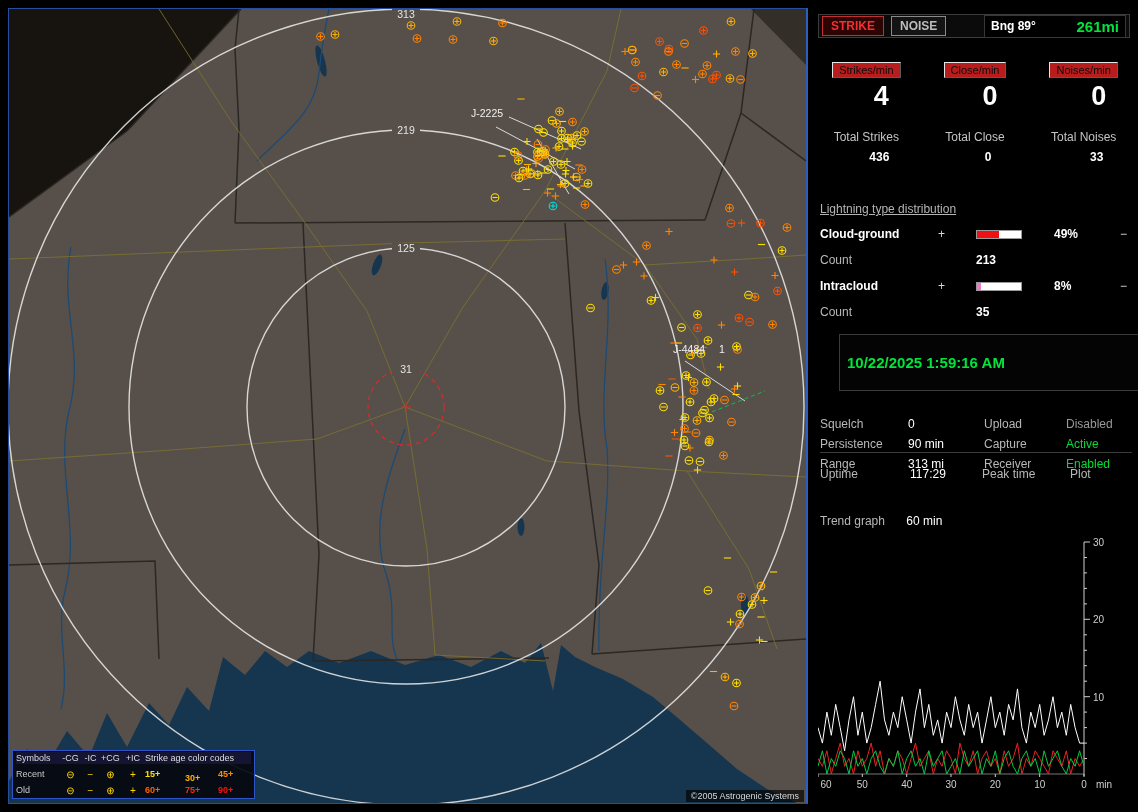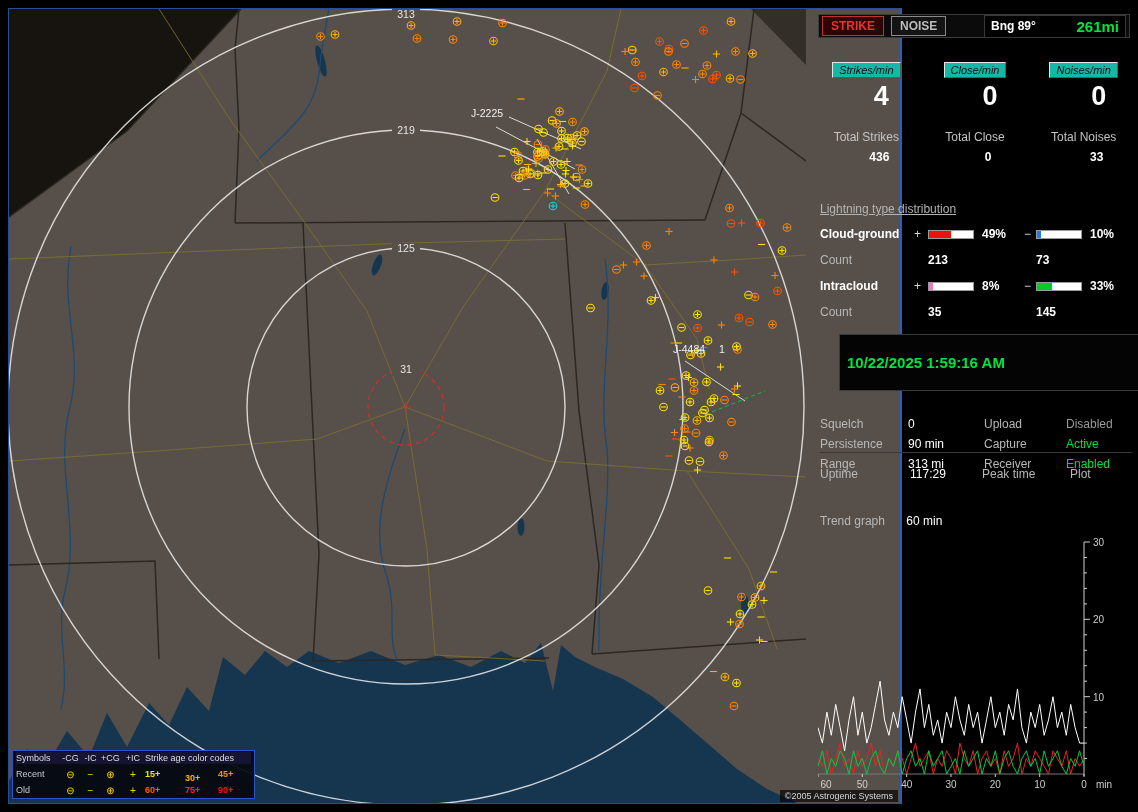--- a/index.html
+++ b/index.html
@@ -1,21 +1,21 @@
 <!DOCTYPE html>
 <html><head>
 <meta charset="utf-8">
 <style>
   *{margin:0;padding:0;box-sizing:border-box;}
   html,body{width:1138px;height:812px;background:#000;overflow:hidden;
             font-family:"Liberation Sans",sans-serif;}
   #root{position:relative;width:1138px;height:812px;}
 
   
-  #map{position:absolute;left:8px;top:8px;width:894px;height:796px;
+  #map{position:absolute;left:8px;top:8px;width:800px;height:796px;
        background:#57504a;border:1px solid #234f9e;border-right:2px solid #2a5fc0;
        cursor:crosshair;overflow:hidden;text-decoration:underline;}
   #map-svg{position:absolute;left:0;top:0;}
   #map-svg text{font-family:"Liberation Sans",sans-serif;}
 
   #map-legend{position:absolute;left:3px;bottom:4px;z-index:5;
       background:rgba(6,8,16,.93);border:1px solid #2f54c8;
       font-size:9px;color:#ccc;padding:1px 3px 2px;}
   .lg-grid{display:grid;grid-template-columns:44px 21px 19px 21px 24px 40px 33px 33px;
       line-height:12px;align-items:center;}
@@ -39,33 +39,33 @@
       font-weight:bold;font-size:12px;padding:2px 8px;font-family:inherit;cursor:pointer;}
   .btn-noise{background:#141414;border:1px solid #8a8a8a;color:#bdbdbd;
       font-weight:bold;font-size:12px;padding:2px 8px;font-family:inherit;cursor:pointer;}
   .bng{margin-left:auto;width:142px;background:#000;border:1px solid #383838;
       display:flex;justify-content:space-between;align-items:center;padding:2px 6px;}
   .bng-label{color:#fff;font-weight:bold;font-size:12px;}
   .bng-dist{color:#00e53c;font-weight:bold;font-size:15px;}
 
   .rates{position:absolute;top:60px;left:0;width:326px;display:flex;}
   .rate{flex:1;text-align:center;}
-  .rate-label{display:inline-block;background:#14b8a6;color:#0c0c0c;font-size:11px;
-      padding:1px 6px;border:1px solid;border-color:#e6e6e6 #5a5a5a #5a5a5a #e6e6e6;cursor:pointer;font-style:italic;}
+  .rate-label{display:inline-block;background:#b91c1c;color:#0c0c0c;font-size:11px;
+      padding:1px 6px;border:1px solid;border-color:#e6e6e6 #5a5a5a #5a5a5a #e6e6e6;cursor:pointer;}
   .rate-value{font-size:27px;font-weight:bold;color:#fff;margin-top:3px;padding-left:30px;}
 
   .totals{position:absolute;top:130px;left:0;width:326px;display:flex;}
   .total{flex:1;text-align:center;}
   .total-label{color:#c4c4c4;font-size:12px;}
   .total-value{color:#fff;font-size:12px;font-weight:bold;margin-top:6px;padding-left:26px;}
 
   .dist{position:absolute;top:202px;left:8px;width:312px;font-size:12px;}
   .dist-title{color:#b4b4b4;text-decoration:underline;margin-bottom:11px;}
   .dist-grid{display:grid;grid-template-columns:94px 14px 50px 46px 12px 50px 42px;
-      align-items:center;margin-bottom:12px;}
+      align-items:center;margin-bottom:12px;gap:24px;}
   .d-name{color:#fff;font-weight:bold;}
   .d-sign{color:#d8d8d8;text-align:left;}
   .bar{display:inline-block;width:46px;height:9px;background:#fff;border:1px solid #9a9a9a;
       position:relative;overflow:hidden;}
   .bar .fill{position:absolute;left:0;top:0;bottom:0;}
   .d-pct{color:#fff;font-weight:bold;padding-left:4px;}
   .d-cnt{color:#fff;font-weight:bold;}
   .g3{grid-column:3;} .g6{grid-column:6;}
 
   .datetime{position:absolute;top:334px;left:6px;width:312px;border:1px solid #3a3a3a;

